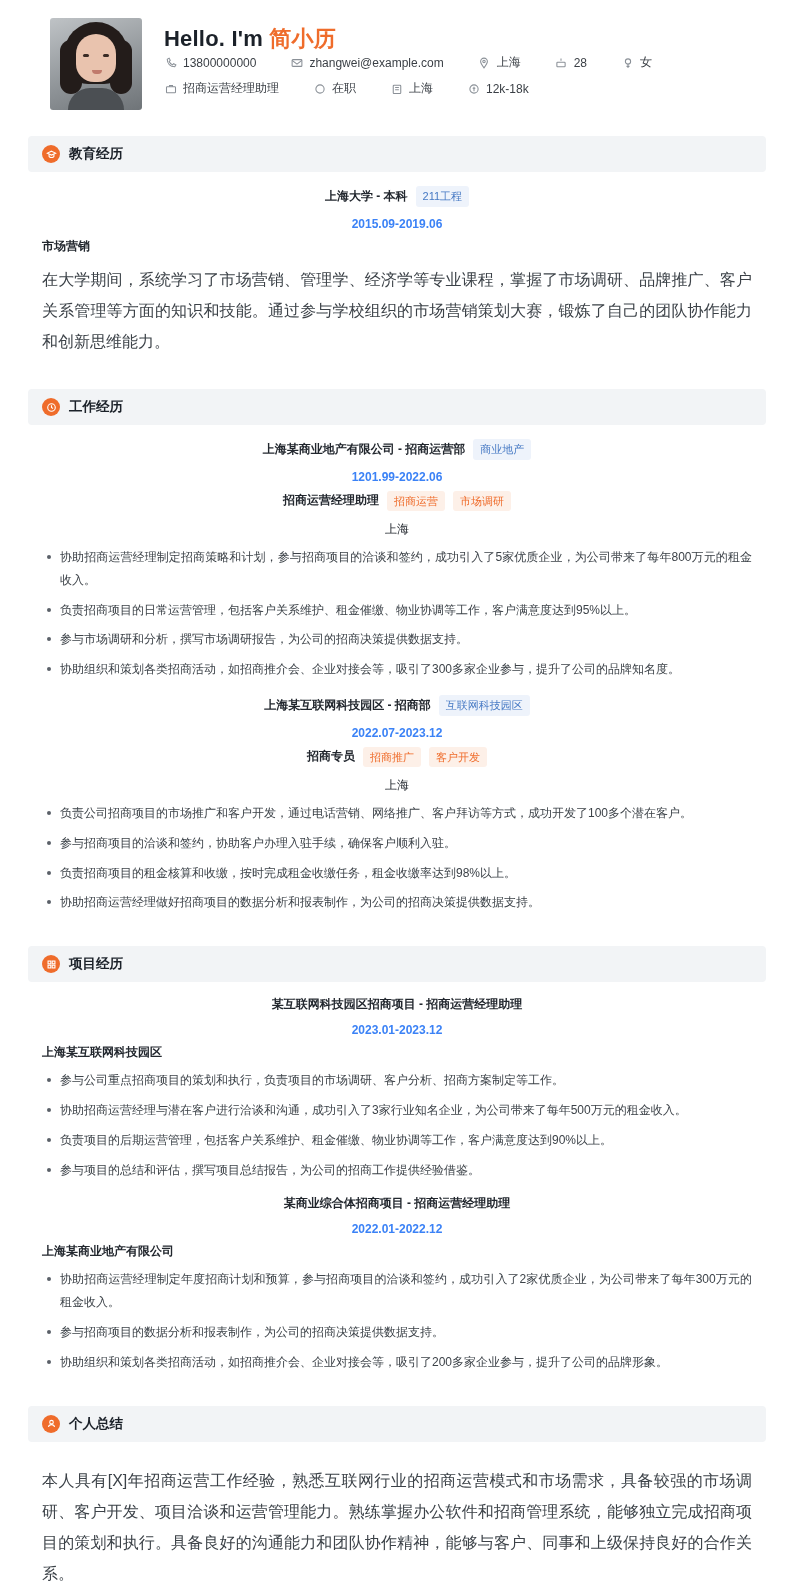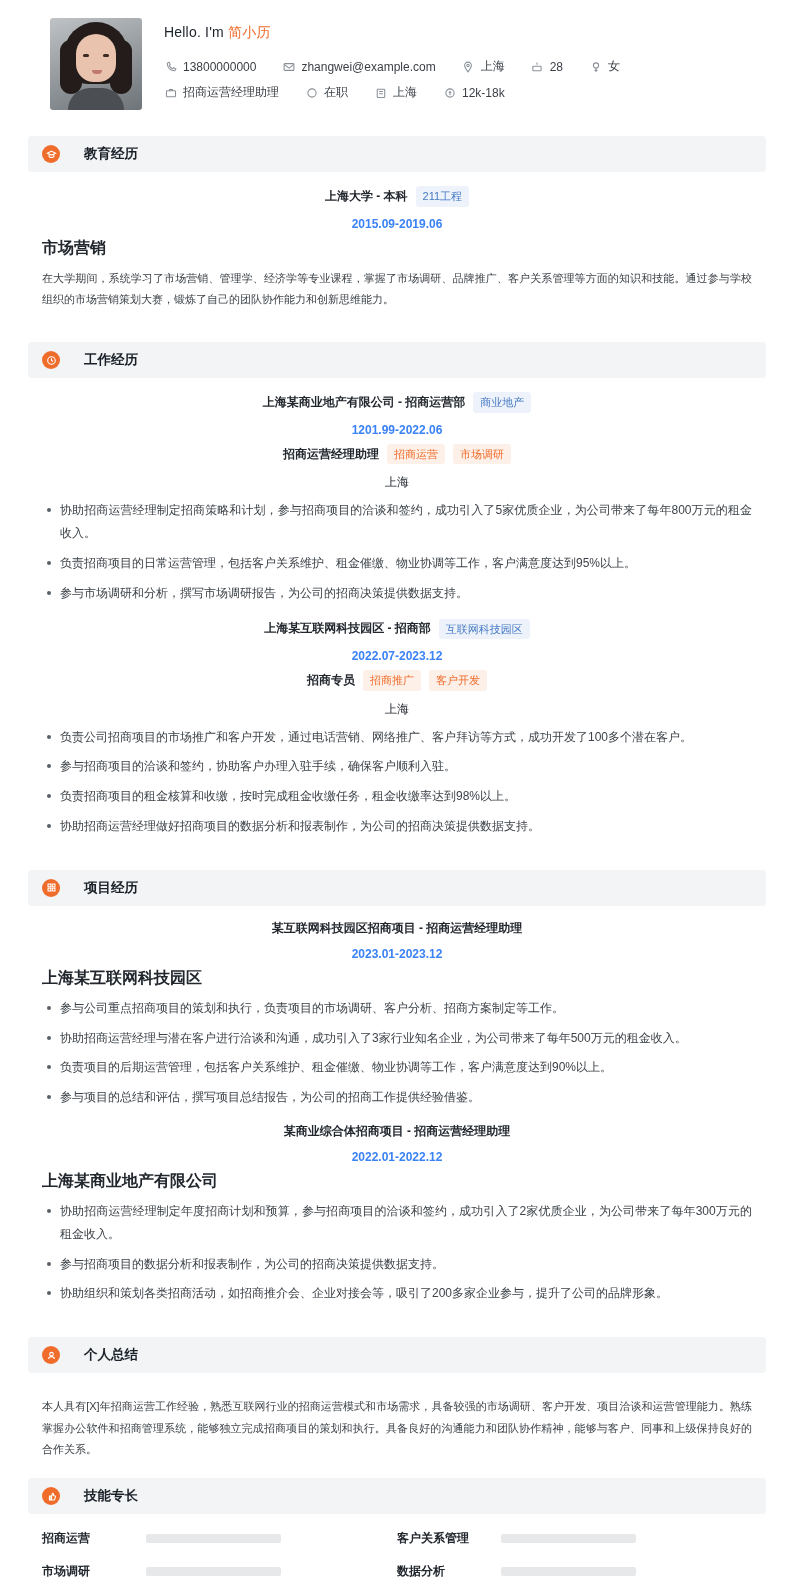--- a/index.html
+++ b/index.html
@@ -39,30 +39,30 @@
   .avatar .body {
     position: absolute; left: 18px; bottom: 0; width: 56px; height: 22px;
     background: #4b4f53; border-radius: 22px 22px 0 0;
   }
   .avatar .eye { position:absolute; width:6px; height:3px; background:#3a2b25; border-radius:3px; top:36px;}
   .avatar .eye.l { left: 33px; }
   .avatar .eye.r { left: 53px; }
   .avatar .mouth { position:absolute; left:42px; top:52px; width:10px; height:4px; background:#c07a6c; border-radius:0 0 6px 6px;}
 
   .hi { display: flex; flex-direction: column; padding-top: 6px; }
-  .hi h1 { margin: 0 0 16px 0; font-size: 14px; font-weight: normal; color: #1b2129; letter-spacing: .2px;}
+  .hi h1 { margin: 0 0 0 0; font-size: 22px; font-weight: bold; color: #1b2129; letter-spacing: .2px;}
   .hi h1 .name { color: #ef6c2b; }
-  .meta-row { display: flex; align-items: center; flex-wrap: wrap; gap: 4px; font-size: 12px; color: #3a3f45; margin-bottom: 9px;}
+  .meta-row { display: flex; align-items: center; flex-wrap: wrap; gap: 12px; font-size: 12px; color: #3a3f45; margin-bottom: 9px;}
   .meta-item { display: inline-flex; align-items: center; margin-right: 22px; white-space: nowrap; }
   .meta-item .ico { display:inline-flex; width: 13px; height: 13px; margin-right: 6px; color:#8a9097; align-items:center; justify-content:center;}
   .meta-item .ico svg { width: 12px; height: 12px; fill: none; stroke: #8a9097; stroke-width: 1.4; }
 
   
   .section-head {
-    display: flex; align-items: center; gap: 24px;
+    display: flex; align-items: center; gap: 9px;
     background: #f2f4f6; border-radius: 4px;
     padding: 9px 14px; margin: 16px 0 0 0;
   }
   .section-head .badge {
     width: 18px; height: 18px; border-radius: 50%;
     background: #ef6c2b; color: #fff; font-size: 10px;
     display: flex; align-items: center; justify-content: center; flex: 0 0 auto;
   }
   .section-head .badge svg { width: 11px; height: 11px; stroke: #fff; fill: none; stroke-width: 1.6; }
   .section-head .title { font-size: 13.5px; font-weight: bold; color: #1b2129; }
@@ -75,22 +75,22 @@
   .org { font-size: 12px; font-weight: bold; color: #22272e; }
   .date { font-size: 12px; font-weight: bold; color: #3b82f6; white-space: nowrap; }
   .loc { font-size: 12px; color: #22272e; white-space: nowrap; }
   .role-line { margin-top: 7px; }
   .role { font-size: 12px; font-weight: bold; color: #22272e; }
   .tag {
     font-size: 11px; padding: 2px 7px; border-radius: 3px;
     background: #eef3fb; color: #4679c4; line-height: 1.5;
   }
   .tag.orange { background: #fdf0e8; color: #ef6c2b; }
-  .major { margin-top: 7px; font-size: 16px; font-weight: bold; color: #22272e;}
-  .desc { margin-top: 9px; font-size: 11px; line-height: 1.95; color: #3c4248; text-align: justify;}
+  .major { margin-top: 7px; font-size: 12px; font-weight: bold; color: #22272e;}
+  .desc { margin-top: 9px; font-size: 16px; line-height: 1.95; color: #3c4248; text-align: justify;}
   ul.bullets { margin: 8px 0 0 0; padding: 0; list-style: none; }
   ul.bullets li {
     position: relative; padding-left: 18px; margin-bottom: 7px;
     font-size: 12px; line-height: 1.9; color: #3c4248; text-align: justify;
   }
   ul.bullets li::before {
     content: ""; position: absolute; left: 5px; top: 9px;
     width: 4px; height: 4px; border-radius: 50%; background: #5a6068;
   }
 
@@ -263,20 +263,21 @@
           <span class="role">招商运营经理助理</span>
           <span class="tag orange">招商运营</span>
           <span class="tag orange">市场调研</span>
         </div>
         <span class="loc">上海</span>
       </div>
       <ul class="bullets">
         <li>协助招商运营经理制定招商策略和计划，参与招商项目的洽谈和签约，成功引入了5家优质企业，为公司带来了每年800万元的租金收入。</li>
         <li>负责招商项目的日常运营管理，包括客户关系维护、租金催缴、物业协调等工作，客户满意度达到95%以上。</li>
         <li>参与市场调研和分析，撰写市场调研报告，为公司的招商决策提供数据支持。</li>
+        <li>协助组织和策划各类招商活动，如招商推介会、企业对接会等，吸引了300多家企业参与，提升了公司的品牌知名度。</li>
       </ul>
     </div>
 
     <div class="item">
       <div class="line">
         <div class="left">
           <span class="org">上海某互联网科技园区 - 招商部</span>
           <span class="tag">互联网科技园区</span>
         </div>
         <span class="date">2022.07-2023.12</span>

